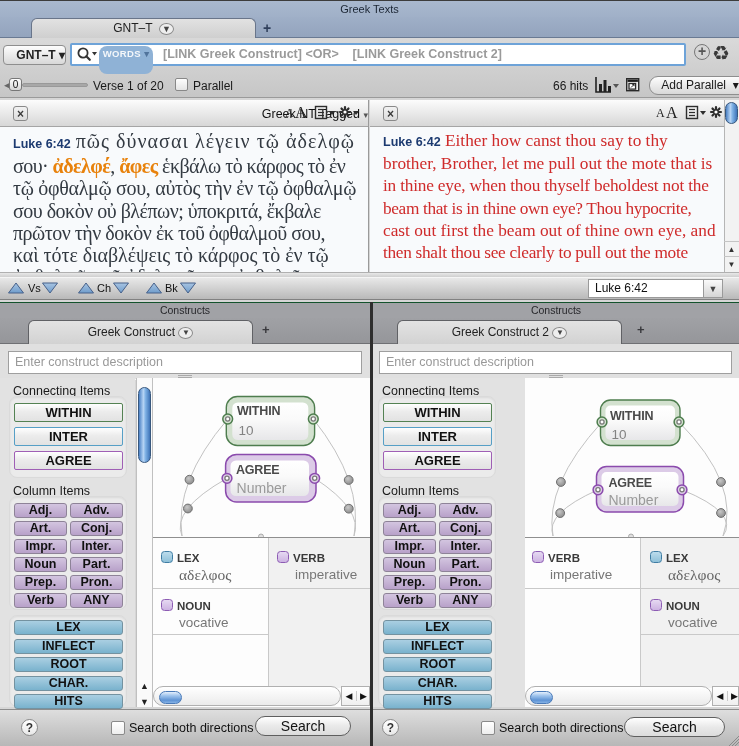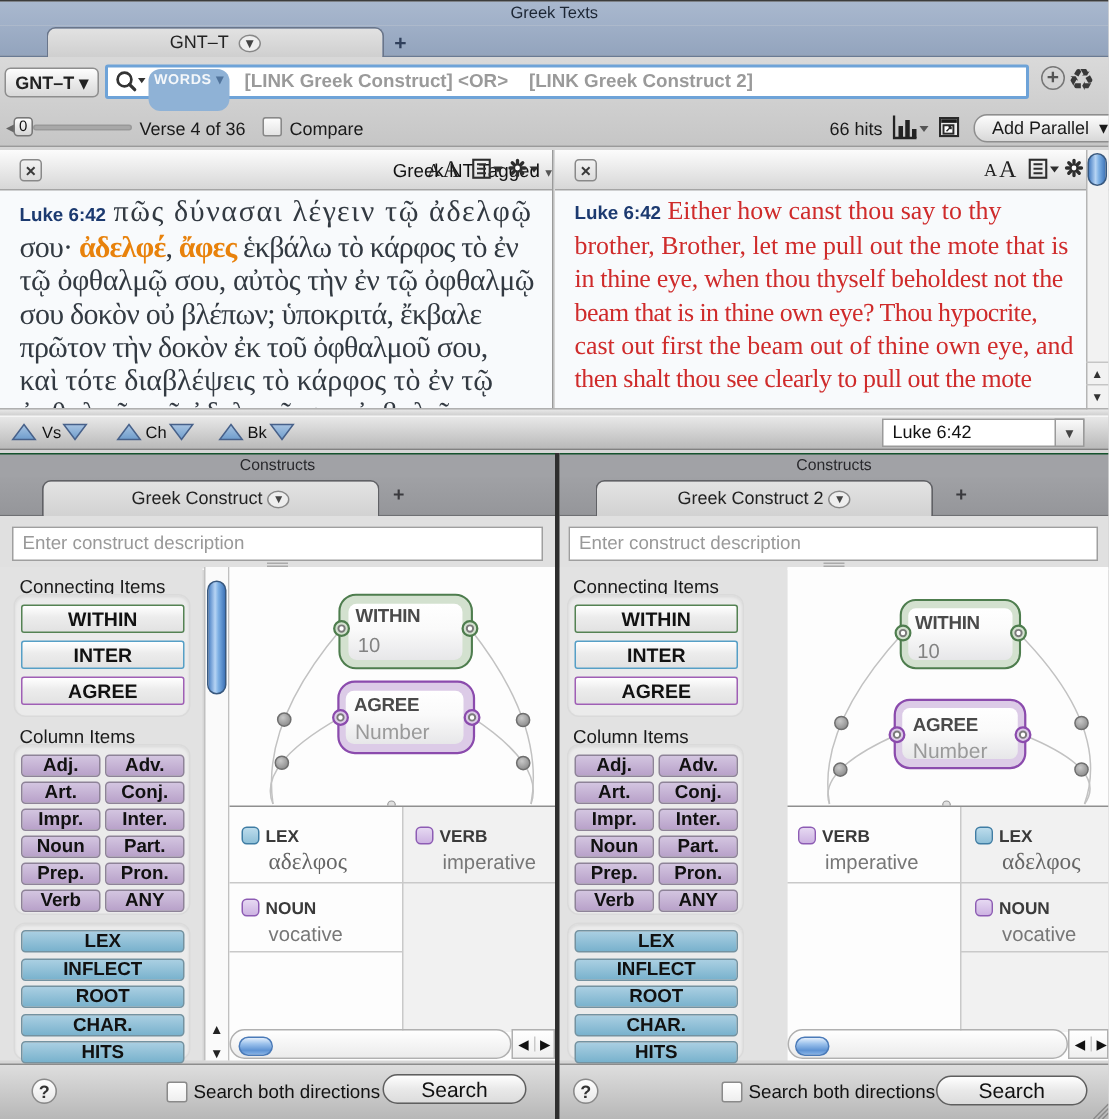--- a/index.html
+++ b/index.html
@@ -19,21 +19,21 @@
   border:1px solid #69758a; border-bottom:none;
   border-radius:6px 6px 0 0; text-align:center; font-size:12px; color:#222; line-height:19px;}
 #tabplus { left:258px; top:18px; width:18px; height:20px; color:#30405c; font-size:14px; font-weight:bold; text-align:center; line-height:20px;}
 #tabunder { left:0; top:38px; width:739px; height:2px; background:#d8d8d8; }
 
 
 #toolbar { left:0; top:40px; width:739px; height:58px;
   background:linear-gradient(#d9d9d9,#c6c6c6); border-bottom:1px solid #9a9a9a;}
 #gntbtn { left:3px; top:45px; width:63px; height:20px; background:linear-gradient(#fdfdfd,#d8d8d8);
   border:1px solid #8e8e8e; border-radius:4px; font-size:12px; font-weight:bold; color:#222;
-  text-align:center; line-height:18px;}
+  text-align:right; line-height:18px;}
 #searchfield { left:70px; top:43px; width:616px; height:23px; background:#fff;
   border:2px solid #6ea3d8; border-radius:2px; }
 #wordspill { left:99px; top:46px; width:54px; height:28px; background:#8fb2d6; border-radius:8px;
   font-size:9.5px; font-weight:bold; color:#f4f7fa; text-align:center; line-height:15px; letter-spacing:0.4px;}
 #searchtext { left:163px; top:47px; font-size:12.5px; font-weight:bold; color:#9a9a9a; }
 #addcircle { left:694px; top:44px; width:16px; height:16px; border:1.5px solid #777; border-radius:50%;
  color:#555; font-size:14px; line-height:13px; text-align:center; font-weight:bold;}
 
 
 #verserow {left:0; top:72px; width:739px; height:26px;}
@@ -142,23 +142,23 @@
 </svg>
 <div class="abs" id="wordspill">WORDS <span style="color:#51749c;">▾</span></div>
 <div class="abs" id="searchtext">[LINK Greek Construct] &lt;OR&gt;&nbsp;&nbsp;&nbsp;&nbsp;[LINK Greek Construct 2]</div>
 <div class="abs" id="addcircle">+</div>
 <div class="abs" style="left:712px;top:41px;font-size:20px;color:#3a3a3a;">♻</div>
 
 <div class="abs" id="verserow"></div>
 <div class="abs" style="left:4px;top:80px;font-size:9px;color:#666;">◀</div>
 <div class="abs" id="slidertrack"></div>
 <div class="abs sliderhandle">0</div>
-<div class="abs" id="versetext">Verse 4 of 36</div>
+<div class="abs" id="versetext">Verse 1 of 20</div>
 <div class="abs" id="comparebox"></div>
-<div class="abs" id="comparetext">Compare</div>
+<div class="abs" id="comparetext">Parallel</div>
 <div class="abs" id="hitstext">66 hits</div>
 <svg class="abs" style="left:595px;top:76px;" width="45" height="18" viewBox="0 0 45 18">
 <path d="M1,1 L1,16 L16,16" stroke="#222" stroke-width="1.6" fill="none"></path>
 <rect x="4" y="8" width="3" height="8" fill="#222"></rect>
 <rect x="8.5" y="4" width="3" height="12" fill="#222"></rect>
 <rect x="13" y="10" width="3" height="6" fill="#222"></rect>
 <path d="M18,8 L24,8 L21,12 Z" fill="#555"></path>
 <rect x="31.7" y="2.7" width="12" height="12" fill="#ededed" stroke="#2a2a2a" stroke-width="1.4"></rect>
 <rect x="32.5" y="3.5" width="10.4" height="2.4" fill="#1a1a1a"></rect>
 <rect x="34" y="7.5" width="6.6" height="5.6" fill="#fff" stroke="#2a2a2a" stroke-width="1.3"></rect>

